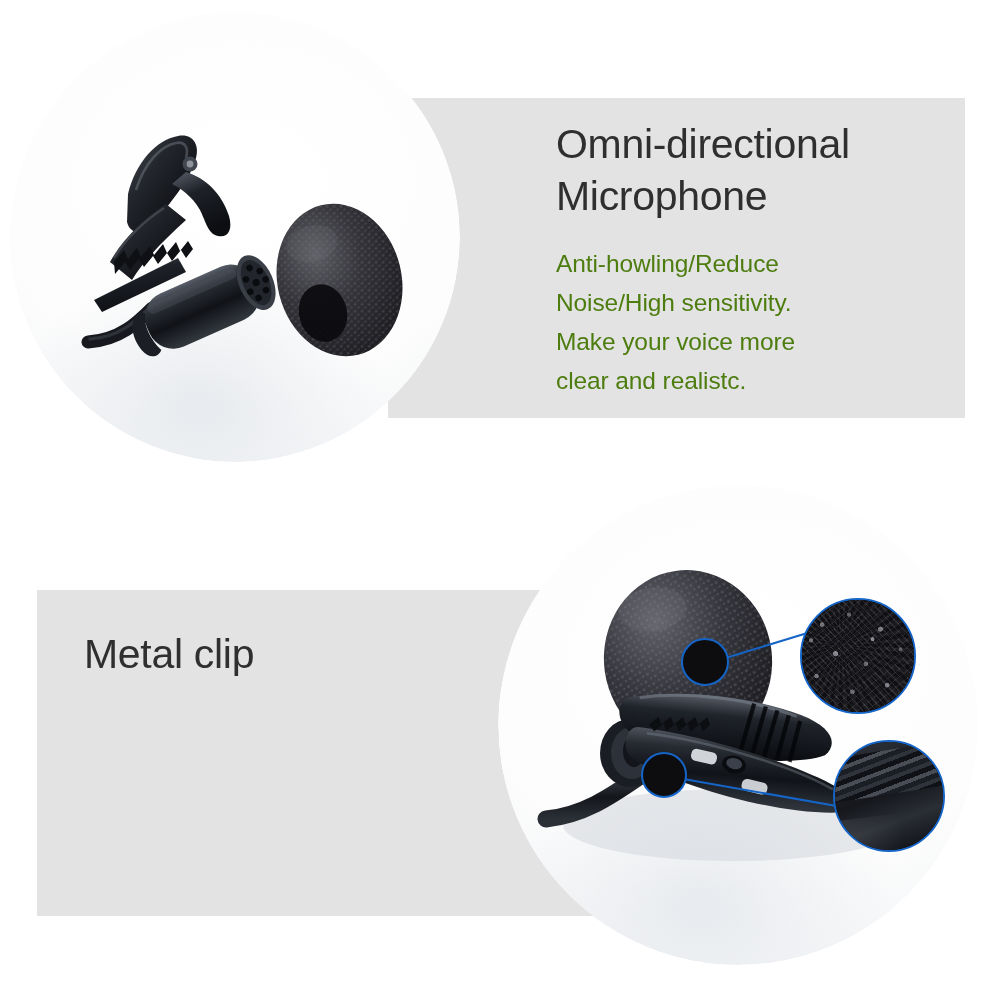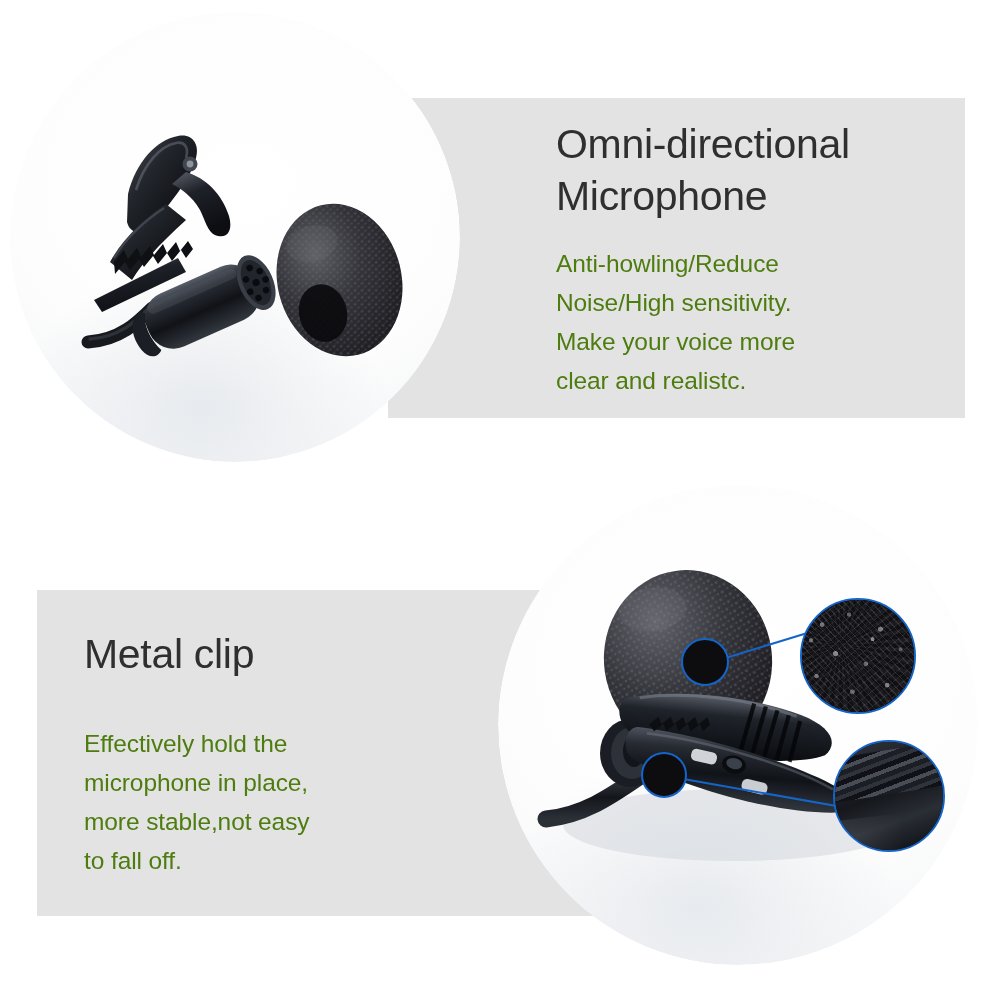--- a/index.html
+++ b/index.html
@@ -47,21 +47,21 @@
 
   .headline {
     font-size: 41px;
     line-height: 52px;
     font-weight: 400;
     color: #2f2f2f;
     letter-spacing: -0.3px;
     margin: 0 0 22px 0;
     white-space: pre-line;
   }
-  #text-bottom .headline { margin-bottom: 44px; }
+  #text-bottom .headline { margin-bottom: 32px; }
 
   .body-copy {
     font-size: 24.5px;
     line-height: 39px;
     font-weight: 400;
     color: #4d7c0f;
     letter-spacing: -0.1px;
     margin: 0;
     white-space: pre-line;
   }
@@ -403,19 +403,15 @@
   </div>
 
   <div class="callout-line" style="left:672px; top:776px; width:190px; transform:rotate(10deg);"></div>
   <div class="callout-dot" style="left:641px; top:752px; width:46px; height:46px;"></div>
   <div class="callout-bubble" style="left:833px; top:740px; width:112px; height:112px;">
     <div class="tex-clip"></div>
   </div>
 
   <div class="panel-text" id="text-bottom">
     <h2 class="headline">Metal clip</h2>
-    <p class="body-copy">Effectively hold the
-microphone in place,
-more stable,not easy
-to fall off.</p>
   </div>
 
 </div>
 
 </body></html>

